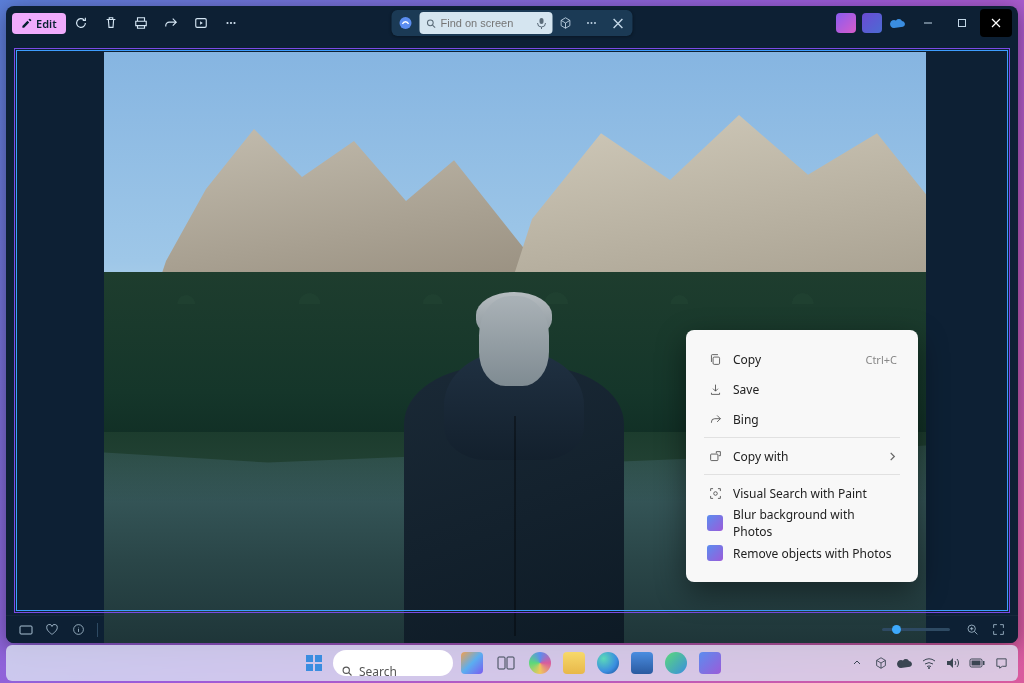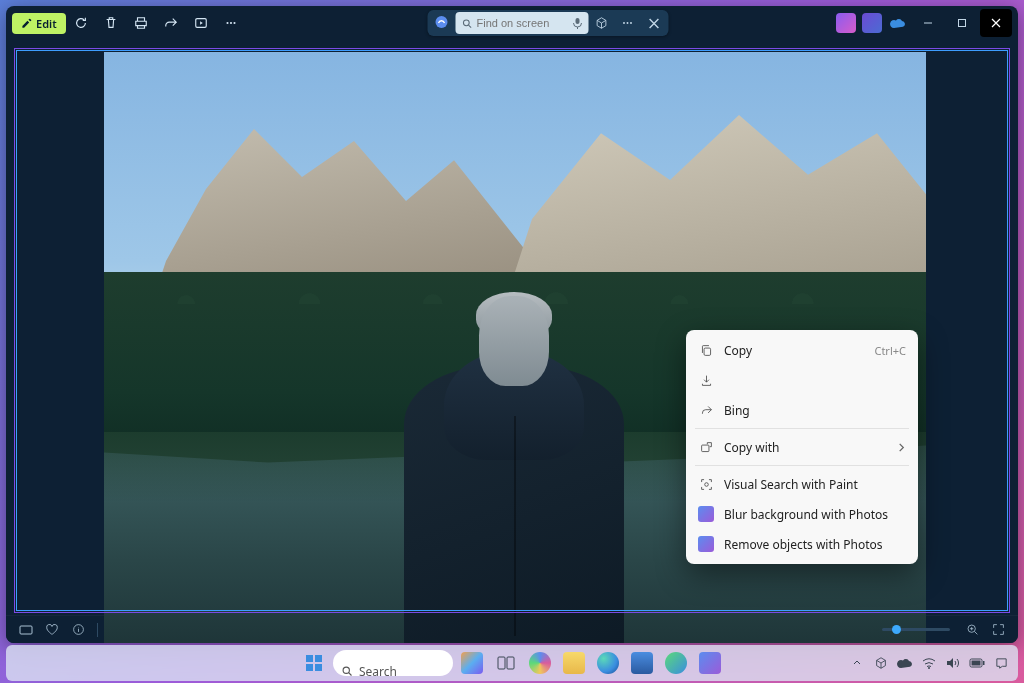--- a/index.html
+++ b/index.html
@@ -9,33 +9,33 @@
   .app-window {
     position: absolute; left: 6px; top: 6px; right: 6px; bottom: 40px;
     background: #0d2034; border-radius: 8px; overflow: hidden;
     box-shadow: 0 4px 20px rgba(0,0,0,0.4);
     display: flex; flex-direction: column;
   }
 
   
   .titlebar { height: 34px; display: flex; align-items: center; padding: 0 0 0 6px; flex-shrink: 0; position: relative; }
   .edit-btn {
-    background: #bef264; color: #062030; font-size: 11px; font-weight: 600;
+    background: #f0abfc; color: #062030; font-size: 11px; font-weight: 600;
     padding: 3px 9px; border-radius: 4px; display: flex; align-items: center; gap: 4px;
     cursor: pointer;
     justify-content: space-between;
   }
   .tb-icon {
     width: 30px; height: 28px; display: flex; align-items: center; justify-content: center;
     color: #d4e5f3; cursor: pointer; border-radius: 4px;
   }
   .search-pill {
     position: absolute; left: 50%; transform: translateX(-50%);
-    display: flex; background: #1b3a55; border-radius: 6px; padding: 2px;
-    box-shadow: 0 1px 3px rgba(0,0,0,0.3); height: 26px; top: 4px; margin-left: 36px;
+    display: flex; align-items: center; background: #1b3a55; border-radius: 6px; padding: 2px;
+    box-shadow: 0 1px 3px rgba(0,0,0,0.3); height: 26px; top: 4px;
   }
   .search-inner {
     display: flex; align-items: center; background: #d5e5f0; border-radius: 4px;
     height: 22px; padding: 0 6px; margin-left: 2px;
   }
   .search-ai-icon { width:20px; height:20px; display:flex; align-items:center; justify-content:center; margin: 0 2px; }
   .search-glyph { color: #5a6b78; } 
   .search-input { border:none; background:transparent; font-size:11px; color:#5a6b78; width:100px; outline:none; padding-left:4px;}
   .mic-icon { color:#5a6b78; }
   .pill-btn { width:26px; height:22px; display:flex; align-items:center; justify-content:center; color:#c2d6e6; cursor:pointer; }
@@ -86,21 +86,21 @@
     background:linear-gradient(#b7bdc1,#8b969c); border-radius:50% 50% 40% 40%; }
   .person .body { position:absolute; left:50%; top:70px; width:220px; height:290px; transform:translateX(-50%);
     background:linear-gradient(160deg,#1a2936,#0d1a25); border-radius:40% 40% 10% 10% / 20% 20% 5% 5%; }
   .person .hood { position:absolute; left:50%; top:54px; width:140px; height:110px; transform:translateX(-50%);
     background:linear-gradient(#203142,#13202d); border-radius:50% 50% 30% 30%; }
   .person .seam { position:absolute; left:50%; top:120px; width:2px; height:220px; background:rgba(0,0,0,0.35); }
 
   
   .context-menu {
     position:absolute; left:680px; top:290px; width:232px;
-    background:#f8f8f8; border-radius:8px; padding:5px;
+    background:#f8f8f8; border-radius:8px; padding:14px;
     box-shadow:0 10px 30px rgba(0,0,0,0.45); font-size:12px; color:#222;
   }
   .cm-item { display:flex; align-items:center; height:30px; padding:0 7px; border-radius:4px; cursor:pointer; gap:10px; }
   .cm-icon { width:16px; height:16px; display:flex; align-items:center; justify-content:center; color:#444; flex-shrink:0; }
   .cm-icon.color { background:linear-gradient(135deg,#5b8def,#9b5bd9); border-radius:3px; }
   .cm-icon.paint { background:linear-gradient(135deg,#f7e07a,#e89b4a); border-radius:3px; }
   .cm-label { flex:1; }
   .cm-shortcut { color:#888; font-size:11px; }
   .cm-sep { height:1px; background:#e1e1e1; margin:3px 4px; }
   .cm-chevron { color:#666; }
@@ -277,20 +277,21 @@
           </span>
         <span class="cm-label">Copy</span>
         <span class="cm-shortcut">Ctrl+C</span>
       </div>
       <div class="cm-item">
         <span class="cm-icon">
             <svg width="13" height="13" viewBox="0 0 16 16">
               <path fill="none" stroke="currentColor" d="M8 2v8m0 0L5 7m3 3l3-3M3 12v2h10v-2"></path>
             </svg>
           </span>
+        <span class="cm-label">Save</span>
       </div>
       <div class="cm-item">
         <span class="cm-icon">
             <svg width="13" height="13" viewBox="0 0 16 16">
               <path fill="none" stroke="currentColor" d="M10 3l4 4-4 4M14 7H7a4 4 0 0 0-4 4v1"></path>
             </svg>
           </span>
         <span class="cm-label">Bing</span>
       </div>
       <div class="cm-sep"></div>

